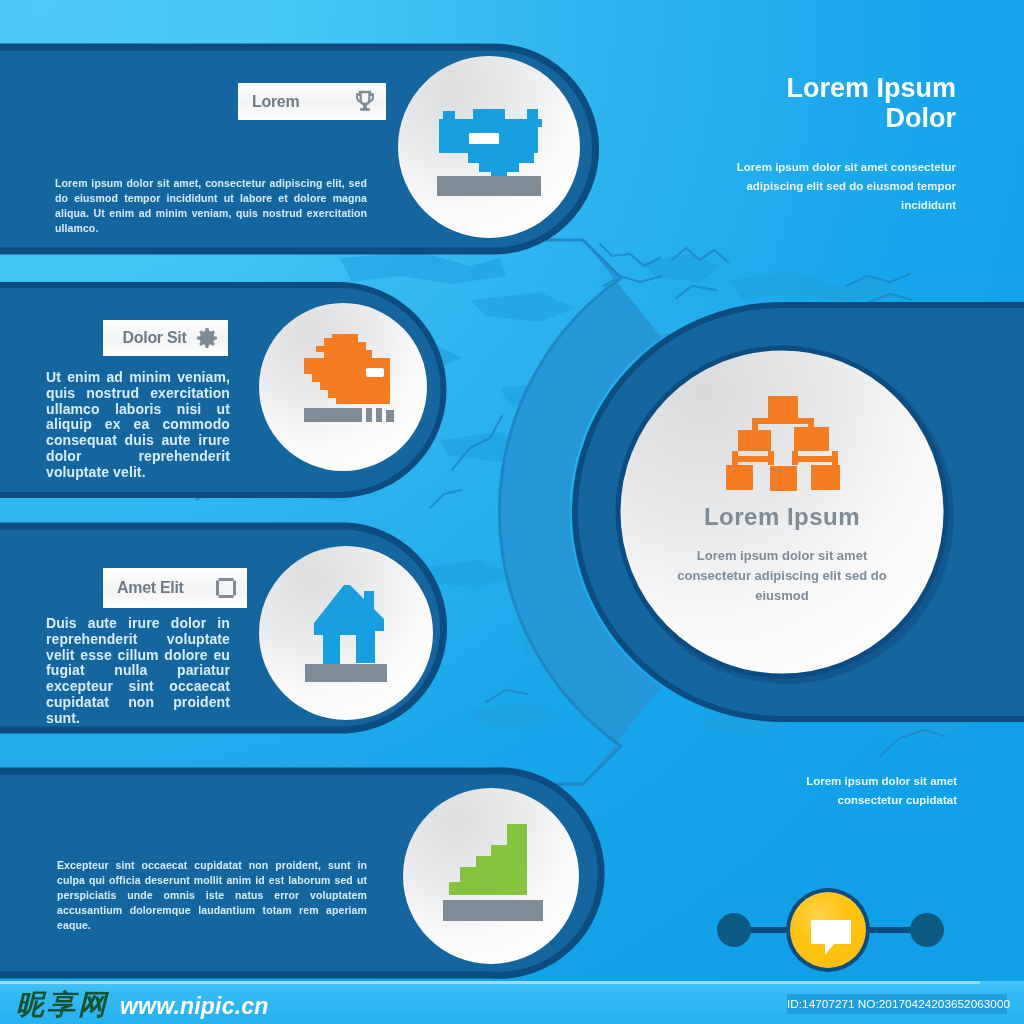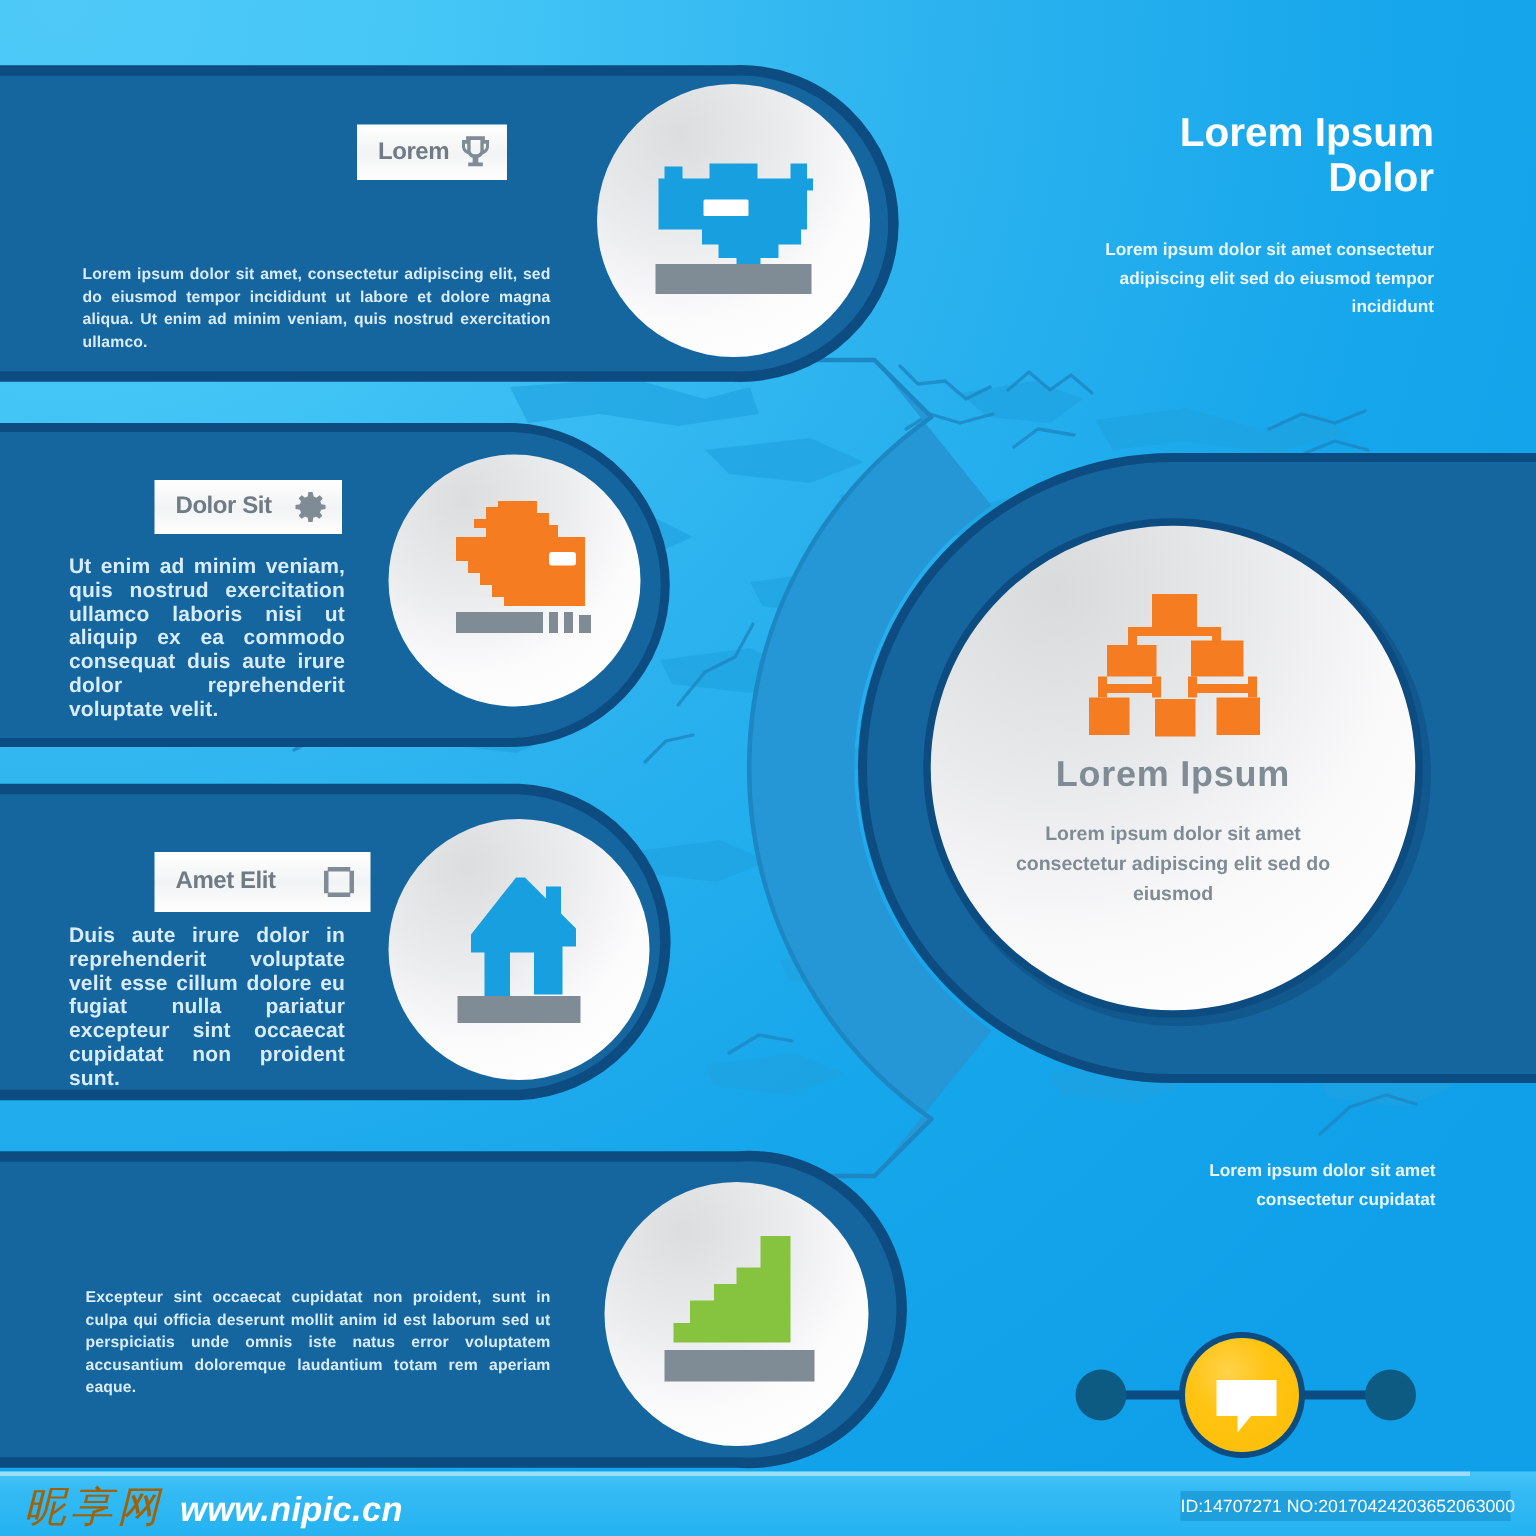--- a/index.html
+++ b/index.html
@@ -139,31 +139,31 @@
     <circle cx="489" cy="147" r="91" fill="url(#circFill)"></circle>
     <circle cx="343" cy="387" r="84" fill="url(#circFill)"></circle>
     <circle cx="346" cy="633" r="87" fill="url(#circFill)"></circle>
     <circle cx="491" cy="876" r="88" fill="url(#circFill)"></circle>
     <circle cx="786" cy="516" r="168" fill="#0a3f6d" opacity="0.35"></circle>
     <circle cx="782" cy="512" r="164" fill="url(#bigCircFill)" stroke="#0d4c81" stroke-width="5"></circle>
   </svg>
 
   <div class="lay">
 
-    <div class="chip" style="left:238px;top:83px;width:100px;height:37px;">
+    <div class="chip" style="left:238px;top:83px;width:148px;height:37px;">
       <span class="chip-txt">Lorem</span>
       <svg class="chip-ic" viewBox="0 0 24 24">
           <path fill="#7f8b95" d="M7 3h10v2h2.2v3.4c0 2-1.4 3.7-3.3 4.2-.5 1-1.4 1.7-2.4 1.9V17h2.4v2H8.1v-2h2.4v-2.5c-1-.2-1.9-.9-2.4-1.9-1.9-.5-3.3-2.2-3.3-4.2V5H7V3zm-.6 4v1.4c0 .9.5 1.7 1.2 2.1V7H6.4zm11.2 0h-1.2v3.5c.7-.4 1.2-1.2 1.2-2.1V7zM9.4 5v5.6c0 1.1.9 2 2 2h1.2c1.1 0 2-.9 2-2V5H9.4z"></path>
         </svg>
     </div>
     <div class="body" style="left:55px;top:128px;width:312px;margin-top:48px;">
       <span>Lorem ipsum dolor sit amet, consectetur adipiscing elit, sed do eiusmod tempor incididunt ut labore et dolore magna aliqua. Ut enim ad minim veniam, quis nostrud exercitation ullamco.</span>
     </div>
 
-    <div class="chip" style="left:103px;top:320px;width:125px;height:36px;">
+    <div class="chip" style="left:103px;top:320px;width:125px;height:36px;text-align:center;">
       <span class="chip-txt">Dolor Sit</span>
       <svg class="chip-ic" viewBox="0 0 24 24">
           <path fill="#7f8b95" d="M12 8.5a3.5 3.5 0 1 0 0 7 3.5 3.5 0 0 0 0-7zm0 5.2a1.7 1.7 0 1 1 0-3.4 1.7 1.7 0 0 1 0 3.4z"></path>
           <path fill="#7f8b95" d="M20 13.1v-2.2l-2.2-.4a6 6 0 0 0-.6-1.4l1.3-1.8-1.6-1.6-1.8 1.3c-.4-.3-.9-.5-1.4-.6L13.1 4h-2.2l-.4 2.4c-.5.1-1 .3-1.4.6L7.3 5.7 5.7 7.3l1.3 1.8c-.3.4-.5.9-.6 1.4L4 10.9v2.2l2.4.4c.1.5.3 1 .6 1.4l-1.3 1.8 1.6 1.6 1.8-1.3c.4.3.9.5 1.4.6l.4 2.4h2.2l.4-2.4c.5-.1 1-.3 1.4-.6l1.8 1.3 1.6-1.6-1.3-1.8c.3-.4.5-.9.6-1.4l2.4-.4z"></path>
         </svg>
     </div>
     <div class="body" style="left:46px;top:370px;width:184px;font-size:14px;line-height:15.8px;">
       <span>Ut enim ad minim veniam, quis nostrud exercitation ullamco laboris nisi ut aliquip ex ea commodo consequat duis aute irure dolor reprehenderit voluptate velit.</span>
     </div>
 
@@ -263,17 +263,17 @@
     <line x1="118" y1="46" x2="217" y2="46" stroke="#0d4c81" stroke-width="6"></line>
     <circle cx="24" cy="46" r="17" fill="#0d5b82"></circle>
     <circle cx="217" cy="46" r="17" fill="#0d5b82"></circle>
     <circle cx="118" cy="46" r="42" fill="#0d4c81"></circle>
     <circle cx="118" cy="46" r="38" fill="url(#coinFill2)"></circle>
     <path fill="#ffffff" d="M101 36h40v24h-17l-9 11v-11h-14z"></path>
   </svg>
 
   <div class="abs" style="left:0;top:981px;width:1024px;height:43px;background:linear-gradient(180deg,#49c5f7 0%,#35bbf4 26%,#25b2f1 100%);"></div>
   <div class="abs" style="left:0;top:981px;width:980px;height:3px;background:rgba(255,255,255,0.45);"></div>
-  <div class="abs" style="left:16px;top:990px;font-size:28px;line-height:30px;font-weight:normal;color:#a16207;font-style:italic;letter-spacing:3px;font-family:'DejaVu Sans',sans-serif;">昵享网</div>
+  <div class="abs" style="left:16px;top:990px;font-size:28px;line-height:30px;font-weight:bold;color:#14532d;font-style:italic;letter-spacing:3px;font-family:'DejaVu Sans',sans-serif;">昵享网</div>
   <div class="abs" style="left:120px;top:993px;font-size:23px;line-height:26px;font-weight:bold;font-style:italic;color:#ffffff;letter-spacing:0.2px;">www.nipic.cn</div>
   <div class="abs" style="left:787px;top:994px;width:220px;text-align:center;font-size:11.8px;line-height:14px;color:#ffffff;background:#1f9fdb;padding:3px 0;white-space:nowrap;">ID:14707271 NO:20170424203652063000</div>
 
 </div>
 
 </body></html>

